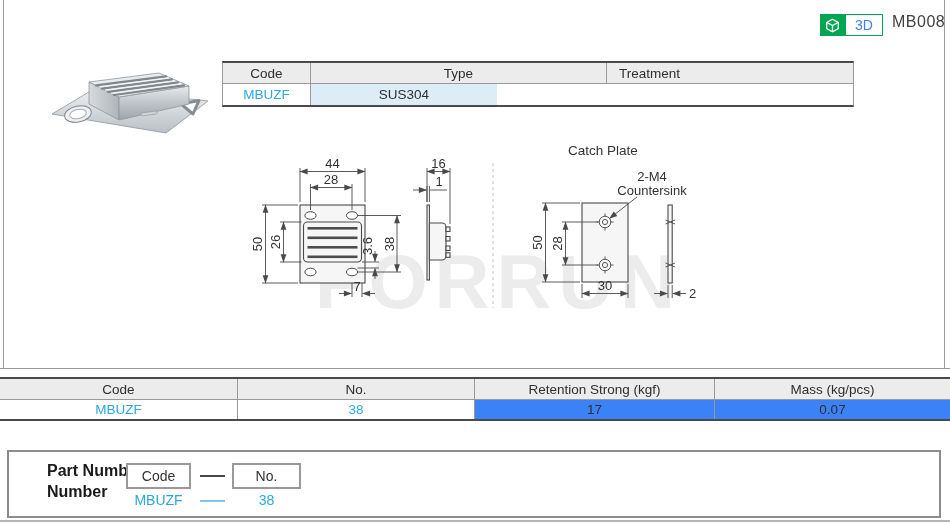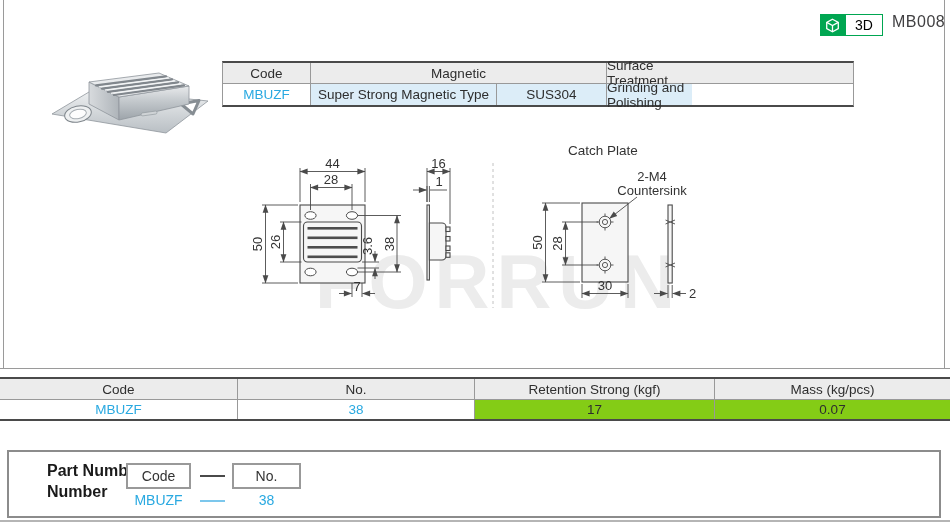--- a/index.html
+++ b/index.html
@@ -10,21 +10,21 @@
 
   
   .main-frame { position:absolute; left:3px; top:0; width:942px; height:368px;
     border-left:1px solid #9a9a9a; border-right:1px solid #9a9a9a; }
   .frame-bottom-line { position:absolute; left:0; top:368px; width:950px; height:1px; background:#9a9a9a; }
   .page-bottom-line { position:absolute; left:0; top:520px; width:950px; height:2px; background:#b5b5b5; }
 
   
   .badge3d { position:absolute; left:820px; top:14px; height:22px; display:flex; cursor:pointer; }
   .badge-ico { width:25px; height:22px; background:#00a651; display:flex; align-items:center; justify-content:center; }
-  .badge-txt { width:38px; height:22px; background:#fff; border:1px solid #00a651; color:#000000;
+  .badge-txt { width:38px; height:22px; background:#fff; border:1px solid #00a651; color:#3b82f6;
     font-size:14px; display:flex; align-items:center; justify-content:center; }
   .prod-code { position:absolute; left:892px; top:13px; font-size:16px; color:#414042; letter-spacing:0.5px; }
 
   .product-photo { position:absolute; left:45px; top:52px; }
 
   
   .spec-table { position:absolute; left:222px; top:61px; width:632px;
     border-top:2px solid #4a4a4a; border-bottom:2px solid #4a4a4a;
     border-left:1px solid #999; border-right:1px solid #999; font-size:13.5px; }
   .spec-head { display:grid; grid-template-columns:88px 296px 85px 161px; background:#ececec; border-bottom:1px solid #999; }
@@ -35,21 +35,21 @@
   .spec-row .cell.white { background:#ffffff; }
 
   
   .data-table { position:absolute; left:0; top:377px; width:950px;
     border-top:2.5px solid #4a4a4a; border-bottom:2.5px solid #4a4a4a; font-size:13.5px; }
   .data-table .row { display:grid; grid-template-columns:238px 237px 240px 235px; }
   .data-table .row.head { background:#ececec; border-bottom:1px solid #999; }
   .data-table .cell { height:20px; display:flex; align-items:center; justify-content:center; border-right:1px solid #999; }
   .data-table .cell:last-child { border-right:none;text-align:center; }
   .data-table .row.vals .cell { height:19px; }
-  .bg-blue { background:#84cc16; }
+  .bg-blue { background:#3b82f6; }
   .txt-blue { color:#29a9e1; }
 
   
   .pn-frame { position:absolute; left:7px; top:450px; width:934px; height:68px; border:2px solid #8c8c8c; background:#fff; }
   .pn-title { position:absolute; left:38px; top:8px; font-size:16px; font-weight:bold; color:#1a1a1a; line-height:21px; }
   .pn-box { position:absolute; top:11px; height:26px; border:2px solid #999; font-size:14px; color:#333;
     display:flex; align-items:center; justify-content:center; background:#fff; }
   .pn-box.code { left:117px; width:65px; }
   .pn-box.no   { left:223px; width:69px; }
   .pn-dash { position:absolute; left:191px; top:23px; width:25px; height:2px; background:#4a4a4a; }
@@ -110,28 +110,26 @@
     <path d="M74,45 L144,34 L144,52 L74,68 Z" fill="url(#g2)" stroke="#8f969c" stroke-width="0.8"></path>
     <path d="M44,30 L114,21 L144,34 L74,45 Z" fill="#e9ebed" stroke="#8f969c" stroke-width="0.8"></path>
     <path d="M51,33.4 L121,24.4 M57,36.6 L127,27.4 M63,39.8 L133,30.4 M69,43 L139,33.4" stroke="#81878d" stroke-width="2.2" fill="none" stroke-linecap="round"></path>
     <path d="M54,35 L124,25.9 M60,38.2 L130,28.9 M66,41.4 L136,31.9" stroke="#f4f6f7" stroke-width="1" fill="none"></path>
     <rect x="96" y="60" width="16" height="3" rx="1.5" transform="rotate(-8 104 61)" fill="#cfd3d6" stroke="#8f969c" stroke-width="0.6"></rect>
   </svg>
 
   <div class="spec-table">
     <div class="spec-head">
       <div class="cell">Code</div>
-      <div class="cell">Magnetic</div>
-      <div class="cell">Surface Treatment</div>
+      <div class="cell">Type</div>
+      <div class="cell">Treatment</div>
     </div>
     <div class="spec-row">
       <div class="cell white txt-blue">MBUZF</div>
-      <div class="cell">Super Strong Magnetic Type</div>
       <div class="cell">SUS304</div>
-      <div class="cell">Grinding and Polishing</div>
     </div>
   </div>
 
   <svg class="drawing" width="480" height="190" viewBox="0 0 480 190">
     <defs>
       <marker id="ar" viewBox="0 0 10 10" refX="9" refY="5" markerWidth="10" markerHeight="10" orient="auto-start-reverse">
         <path d="M0.5,1.8 L9.5,5 L0.5,8.2 Z" fill="#4a4a4a"></path>
       </marker>
     </defs>
 

